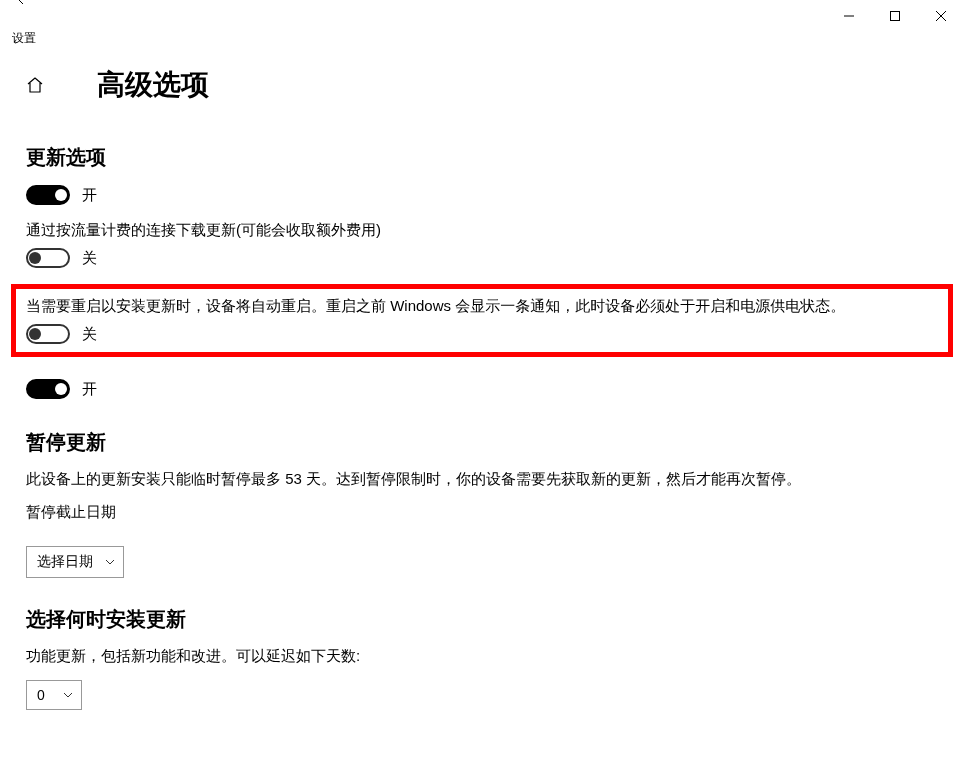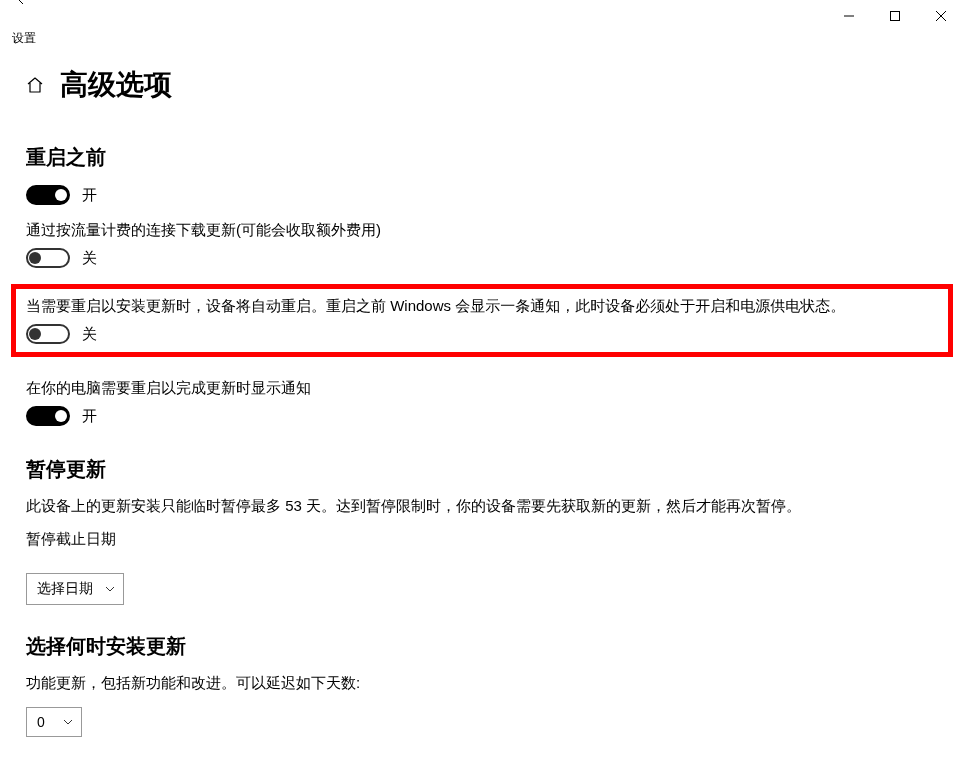--- a/index.html
+++ b/index.html
@@ -64,20 +64,21 @@
     }
     .home-icon {
       display: flex;
       align-items: center;
       cursor: pointer;
     }
     .page-title {
       font-size: 28px;
       font-weight: 600;
       color: #000;
+      margin-left: 37px;
     }
     .section-heading {
       font-size: 20px;
       font-weight: 600;
       margin-bottom: 14px;
       color: #000;
     }
     .setting-label {
       font-size: 15px;
       color: #000;
@@ -201,21 +202,21 @@
   <div class="page-header">
     <div class="home-icon">
       <svg width="18" height="18" viewBox="0 0 18 18">
         <path d="M2 8 L9 2 L16 8 M4 7 L4 16 L14 16 L14 7" stroke="#000" stroke-width="1.2" fill="none" stroke-linejoin="round"></path>
       </svg>
     </div>
     <h1 class="page-title">高级选项</h1>
   </div>
 
   
-  <h2 class="section-heading">重启之前</h2>
+  <h2 class="section-heading">更新选项</h2>
 
   <div class="toggle-row">
     <div class="toggle on">
         <div class="knob"></div>
       </div>
     <span class="toggle-state">开</span>
   </div>
 
   <div class="setting-label">通过按流量计费的连接下载更新(可能会收取额外费用)</div>
   <div class="toggle-row">
@@ -229,21 +230,20 @@
     <div class="setting-label">当需要重启以安装更新时，设备将自动重启。重启之前 Windows 会显示一条通知，此时设备必须处于开启和电源供电状态。</div>
     <div class="toggle-row" style="margin-bottom:4px;">
       <div class="toggle off">
           <div class="knob"></div>
         </div>
       <span class="toggle-state">关</span>
     </div>
   </div>
 
   
-  <div class="setting-label">在你的电脑需要重启以完成更新时显示通知</div>
   <div class="toggle-row section-gap">
     <div class="toggle on">
         <div class="knob"></div>
       </div>
     <span class="toggle-state">开</span>
   </div>
 
   
   <h2 class="section-heading">暂停更新</h2>
   <div class="description">此设备上的更新安装只能临时暂停最多 53 天。达到暂停限制时，你的设备需要先获取新的更新，然后才能再次暂停。</div>

